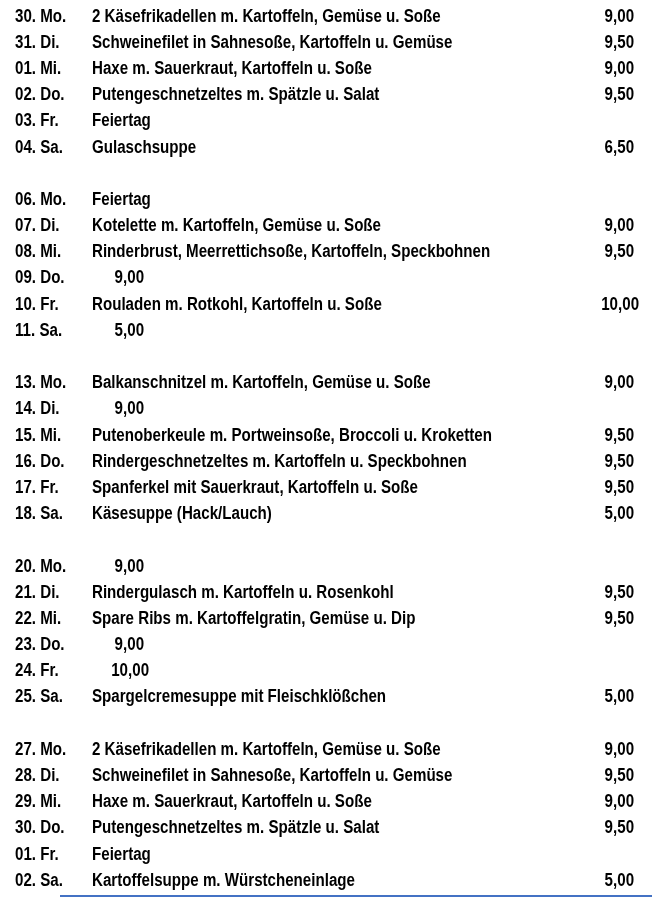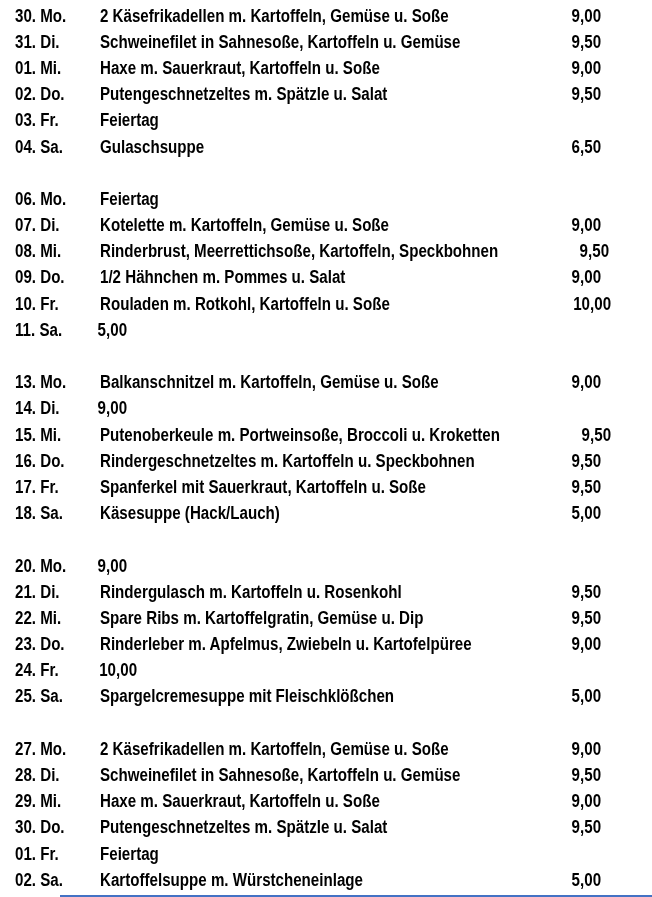--- a/index.html
+++ b/index.html
@@ -23,36 +23,35 @@
     
   }
   .week + .week {
     margin-top: 26.2px; 
   }
   .row {
     display: flex;
     align-items: center;
     height: 26.2px;
     padding-left: 15px;
-    padding-right: 16px;
+    padding-right: 0;
     font-size: 18px;
     white-space: nowrap;
   }
   .cell-date {
     width: 77px;
     flex: 0 0 77px;
   }
   .cell-dish {
     flex: 1 1 auto;
     overflow: visible;
-    margin-left: 8px;
   }
   .cell-price {
     flex: 0 0 70px;
-    text-align: left;
+    text-align: center;
   }
   
   .cond {
     display: inline-block;
     transform: scaleX(0.84);
   }
   .cell-date .cond, .cell-dish .cond {
     transform-origin: left center;
   }
   .cell-price .cond {
@@ -113,21 +112,20 @@
         <span class="cell-dish"><span class="cond">Kotelette m. Kartoffeln, Gemüse u. Soße</span></span>
         <span class="cell-price"><span class="cond">9,00</span></span>
       </div>
       <div class="row">
         <span class="cell-date"><span class="cond">08. Mi.</span></span>
         <span class="cell-dish"><span class="cond">Rinderbrust, Meerrettichsoße, Kartoffeln, Speckbohnen</span></span>
         <span class="cell-price"><span class="cond">9,50</span></span>
       </div>
       <div class="row">
         <span class="cell-date"><span class="cond">09. Do.</span></span>
-        <span class="cell-dish"><span class="cond">1/2 Hähnchen m. Pommes u. Salat</span></span>
         <span class="cell-price"><span class="cond">9,00</span></span>
       </div>
       <div class="row">
         <span class="cell-date"><span class="cond">10. Fr.</span></span>
         <span class="cell-dish"><span class="cond">Rouladen m. Rotkohl, Kartoffeln u. Soße</span></span>
         <span class="cell-price"><span class="cond">10,00</span></span>
       </div>
       <div class="row">
         <span class="cell-date"><span class="cond">11. Sa.</span></span>
         <span class="cell-price"><span class="cond">5,00</span></span>
@@ -174,21 +172,20 @@
         <span class="cell-dish"><span class="cond">Rindergulasch m. Kartoffeln u. Rosenkohl</span></span>
         <span class="cell-price"><span class="cond">9,50</span></span>
       </div>
       <div class="row">
         <span class="cell-date"><span class="cond">22. Mi.</span></span>
         <span class="cell-dish"><span class="cond">Spare Ribs m. Kartoffelgratin, Gemüse u. Dip</span></span>
         <span class="cell-price"><span class="cond">9,50</span></span>
       </div>
       <div class="row">
         <span class="cell-date"><span class="cond">23. Do.</span></span>
-        <span class="cell-dish"><span class="cond">Rinderleber m. Apfelmus, Zwiebeln u. Kartofelpüree</span></span>
         <span class="cell-price"><span class="cond">9,00</span></span>
       </div>
       <div class="row">
         <span class="cell-date"><span class="cond">24. Fr.</span></span>
         <span class="cell-price"><span class="cond">10,00</span></span>
       </div>
       <div class="row">
         <span class="cell-date"><span class="cond">25. Sa.</span></span>
         <span class="cell-dish"><span class="cond">Spargelcremesuppe mit Fleischklößchen</span></span>
         <span class="cell-price"><span class="cond">5,00</span></span>

